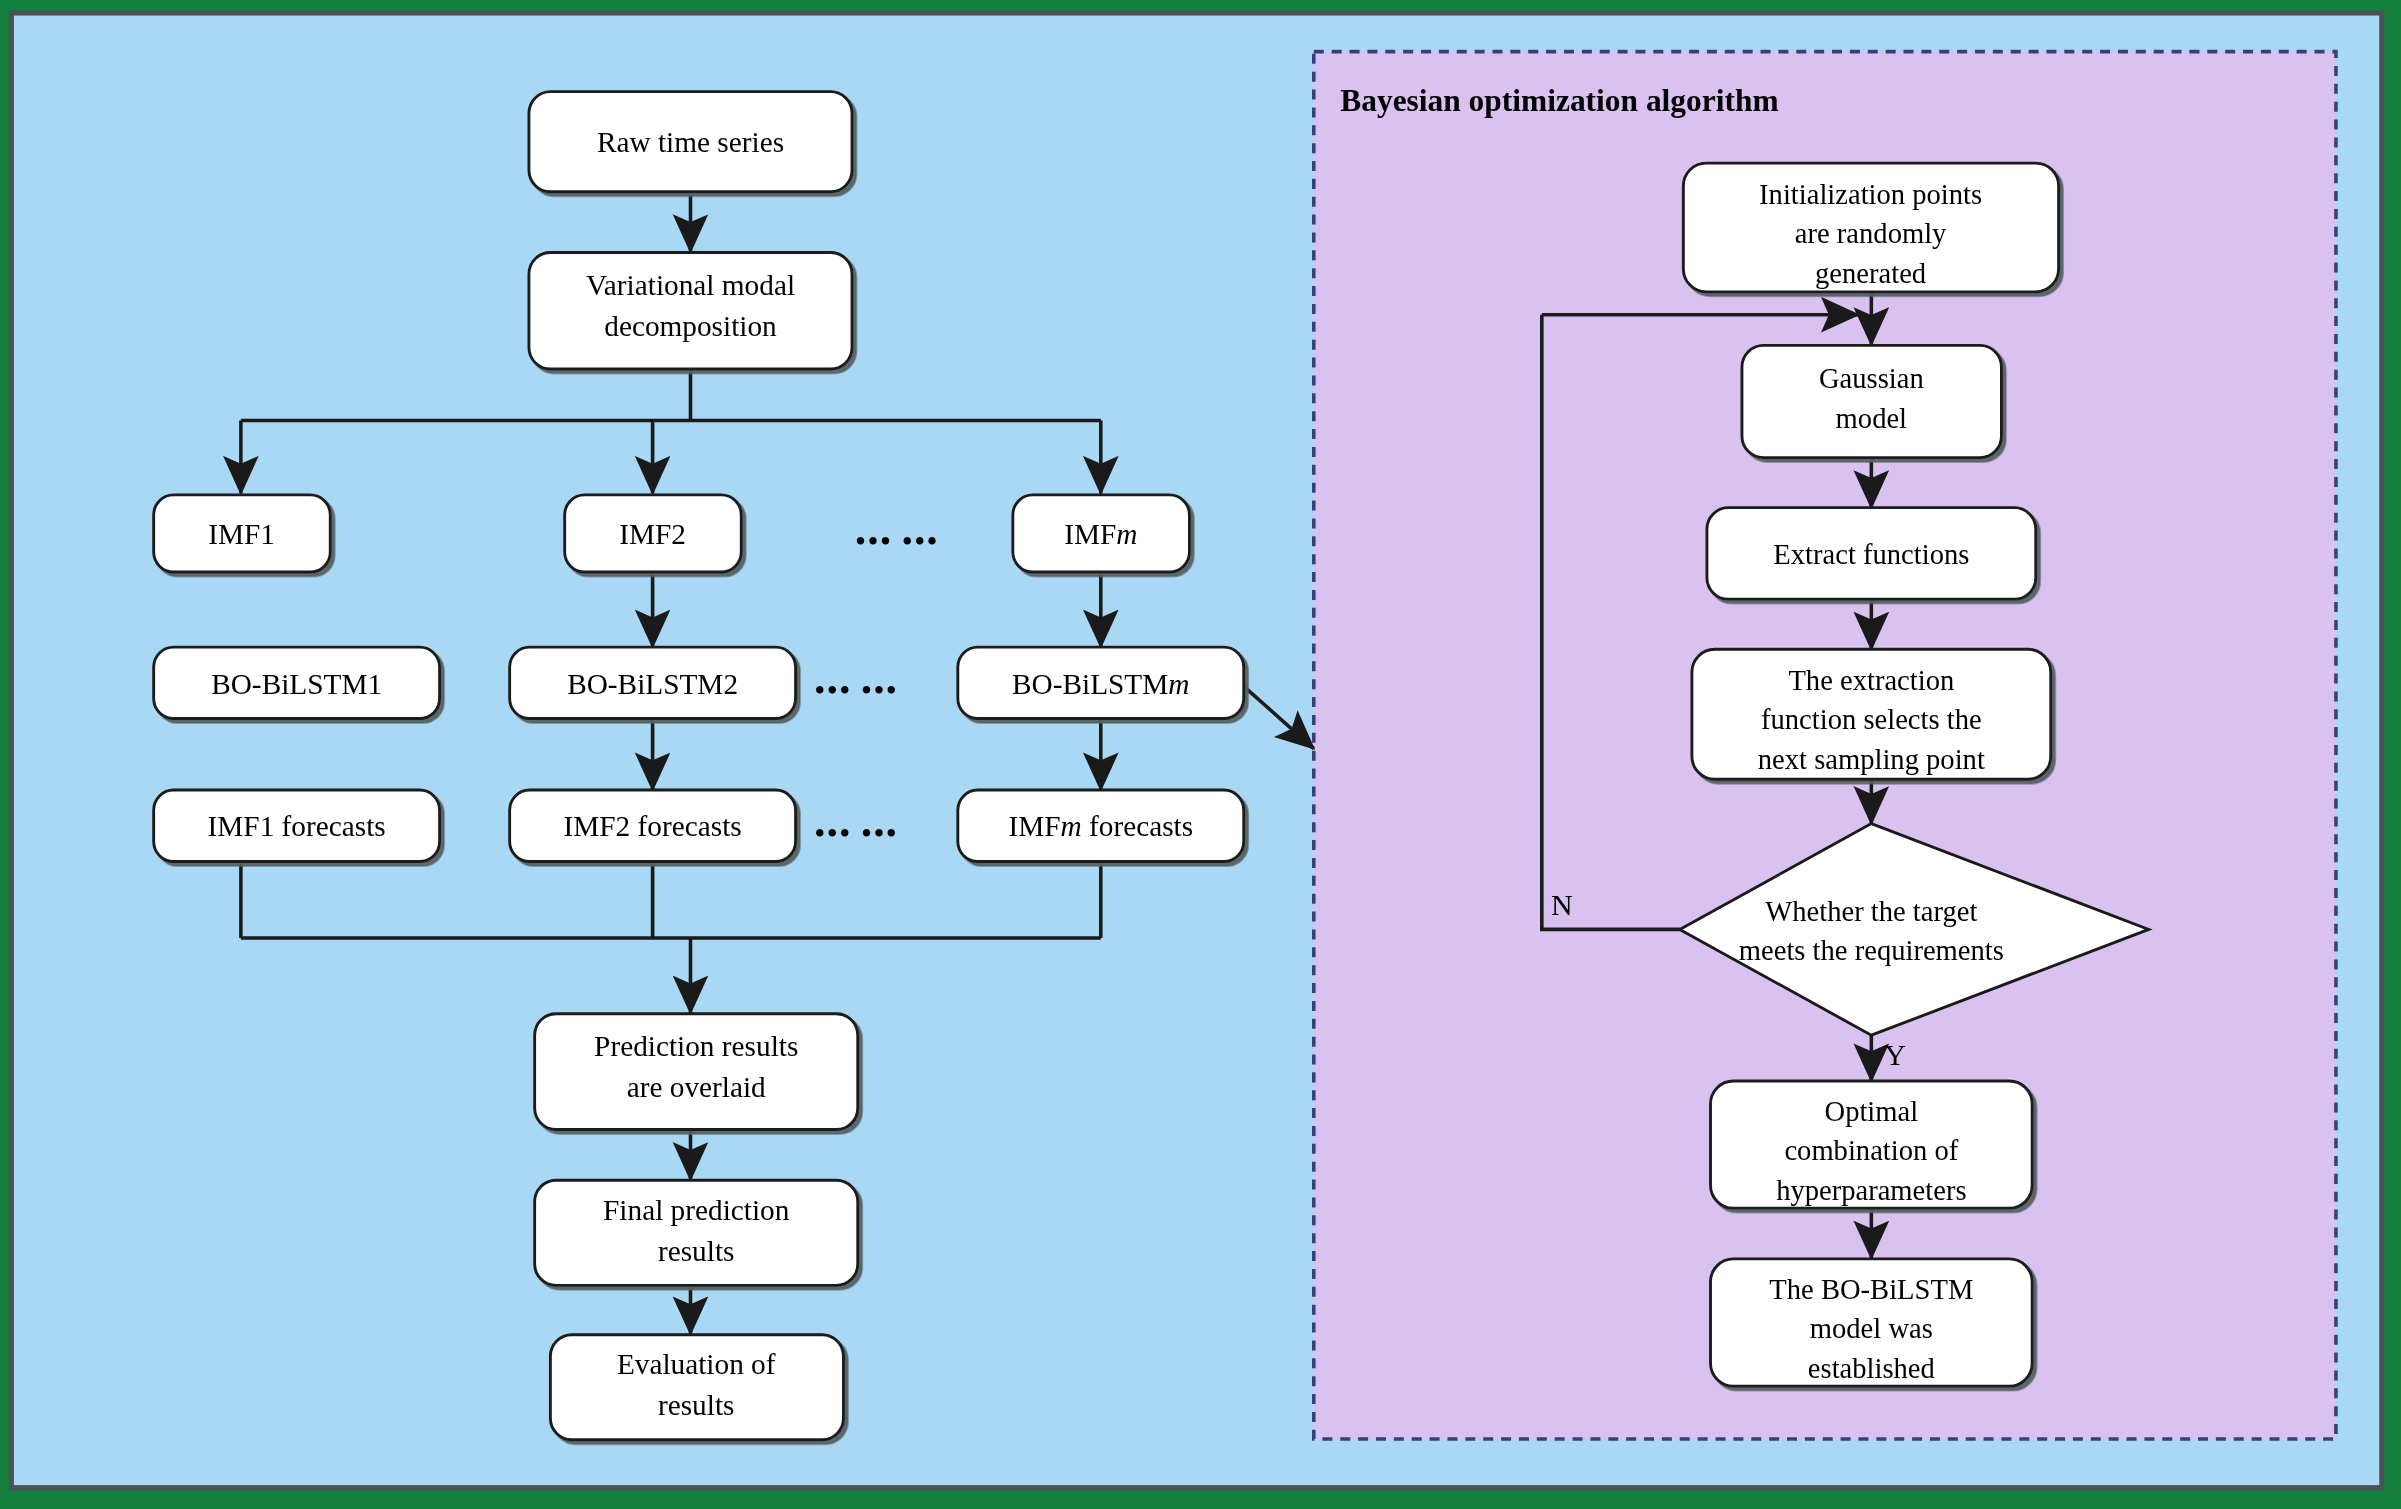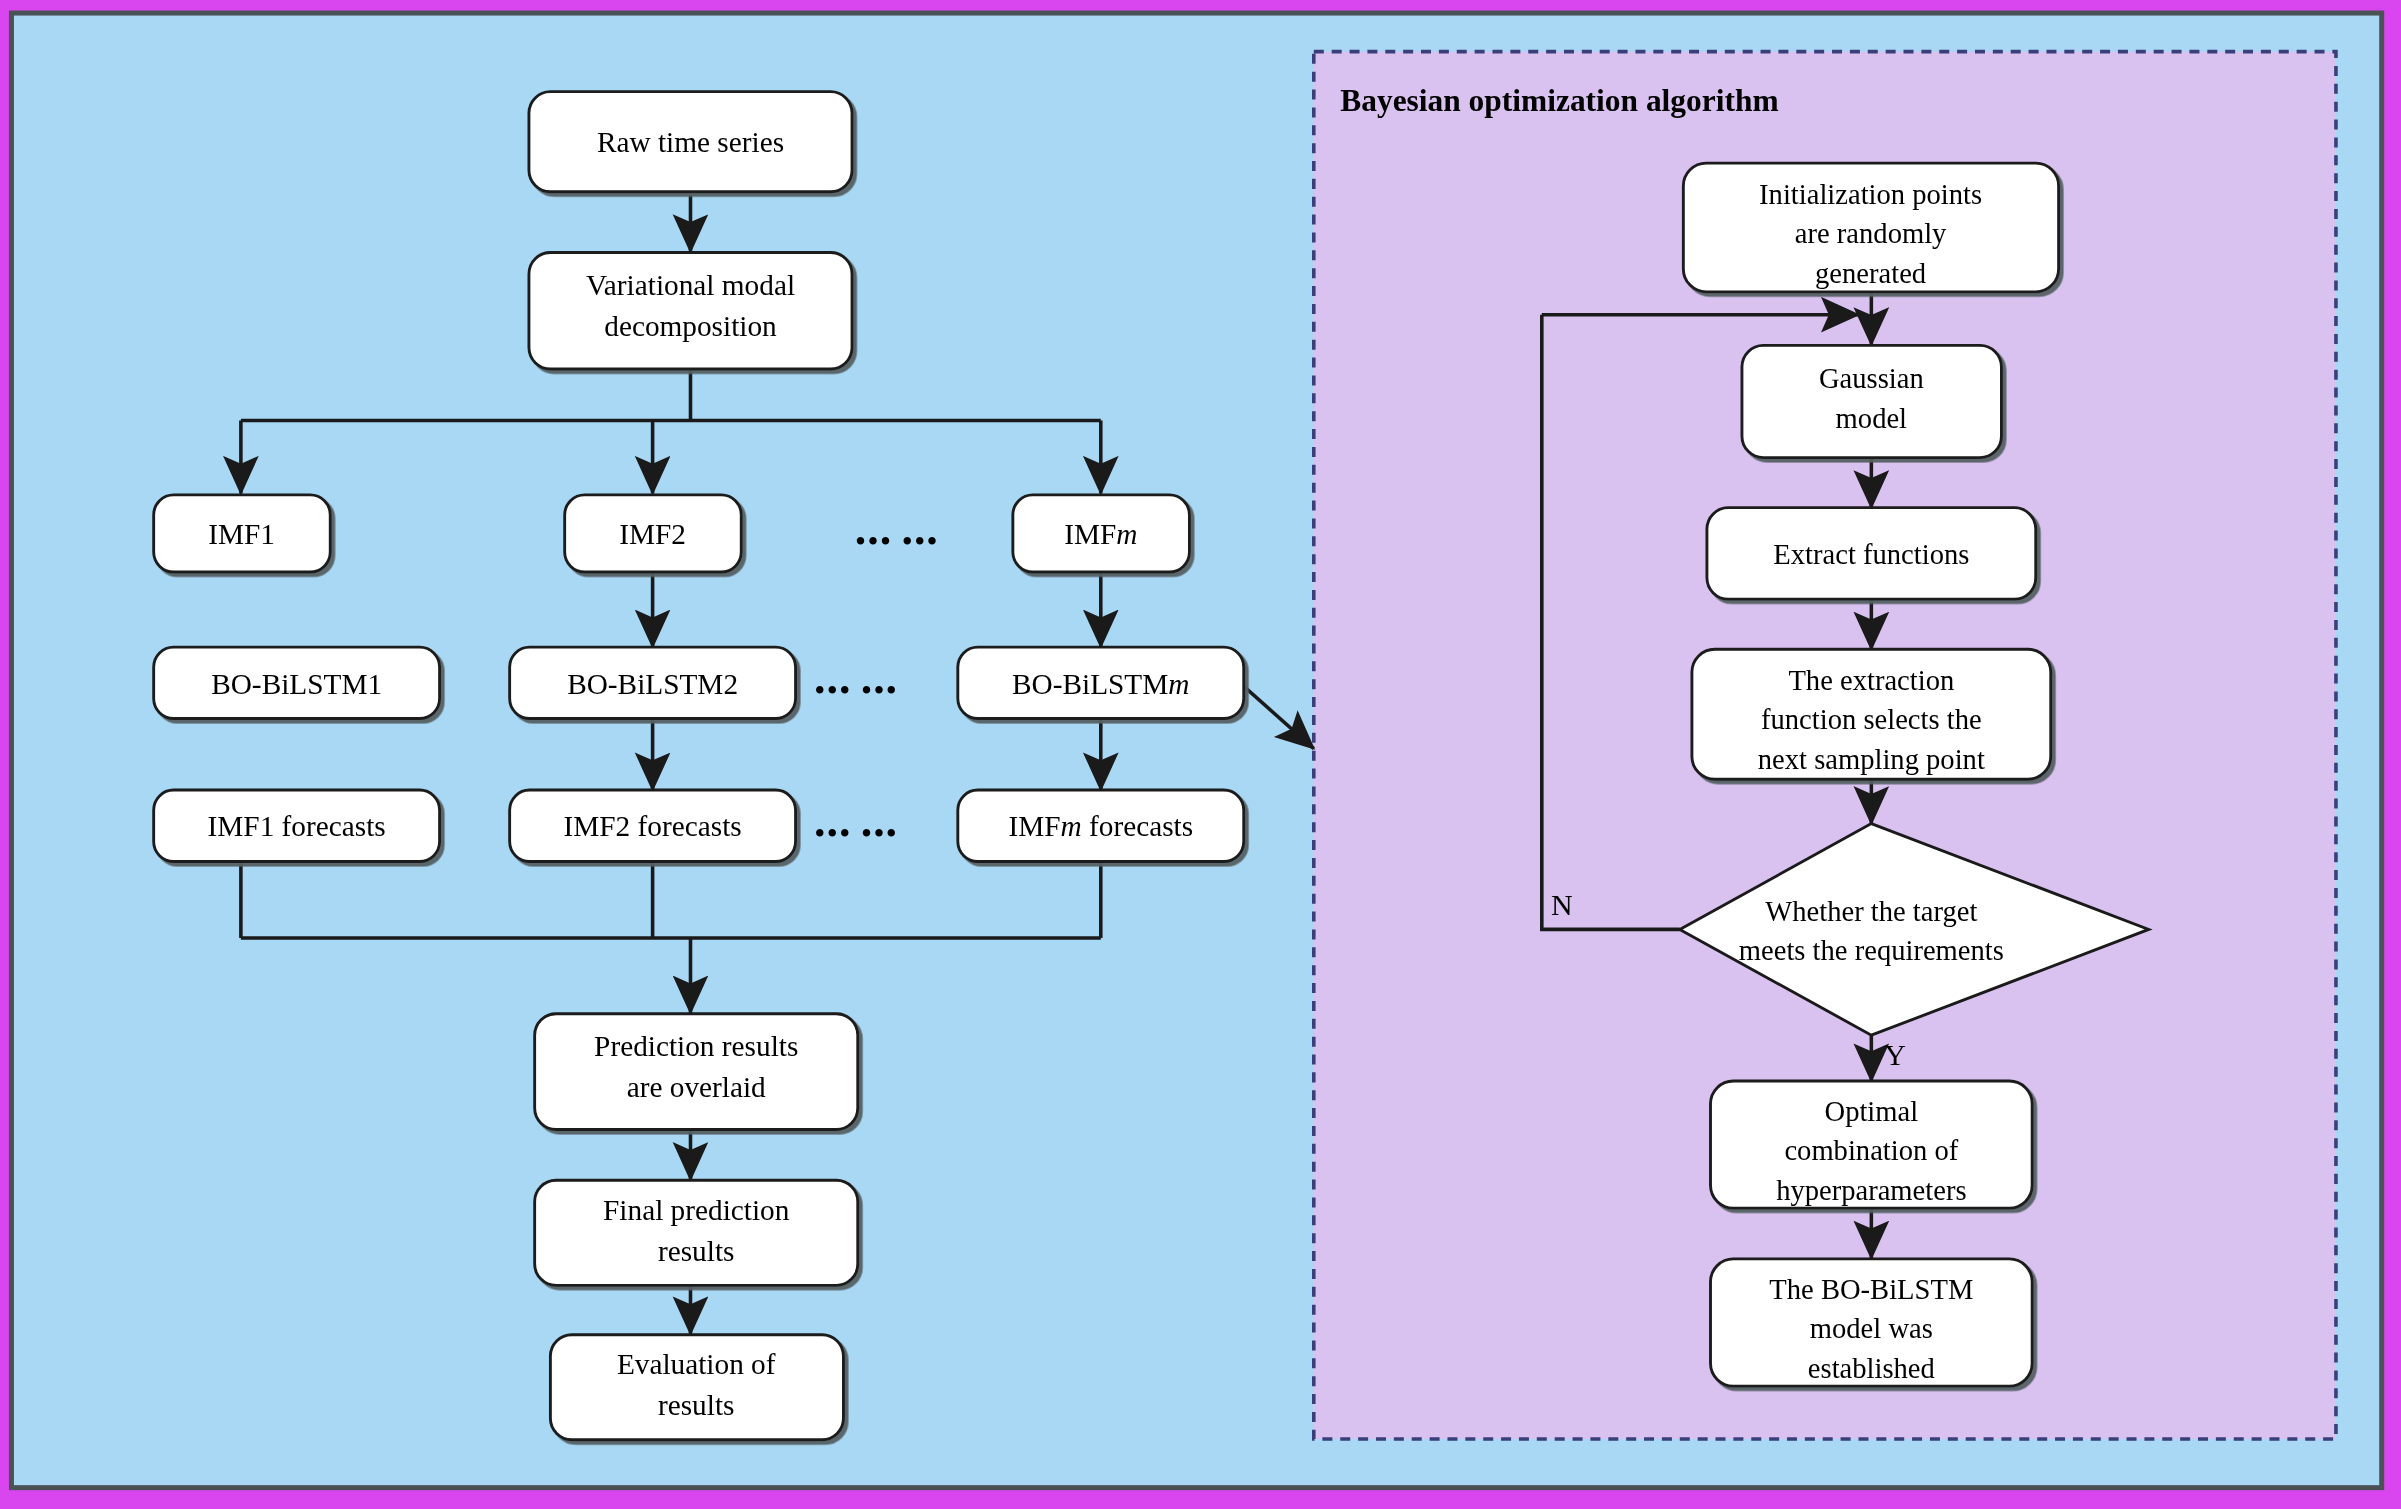--- a/index.html
+++ b/index.html
@@ -1,17 +1,17 @@
 <!DOCTYPE html>
 <html style="font-size:11.4px"><head>
 <meta charset="utf-8">
 <style>
   html,body{margin:0;padding:0;background:#ffffff;}
   body{font-family:"Liberation Serif", serif;}
-  #stage{position:relative;width:2401px;height:1510px;background:#d946ef;overflow:hidden;}
+  #stage{position:relative;width:2401px;height:1510px;background:#15803d;overflow:hidden;}
   #canvas{position:absolute;left:0;top:0;width:2401px;height:1510px;}
   .node-label{font-family:"Liberation Serif", serif;font-size:41px;fill:#000000;}
   .node-label-small{font-family:"Liberation Serif", serif;font-size:40px;fill:#000000;}
   .italic-m{font-style:italic;}
   .panel-title{font-family:"Liberation Serif", serif;font-size:44px;font-weight:bold;fill:#000000;}
   .edge-label{font-family:"Liberation Serif", serif;font-size:42px;fill:#000000;}
   .dots{font-family:"Liberation Serif", serif;font-size:44px;fill:#000000;letter-spacing:2px;}
 </style>
 </head>
 <body>

